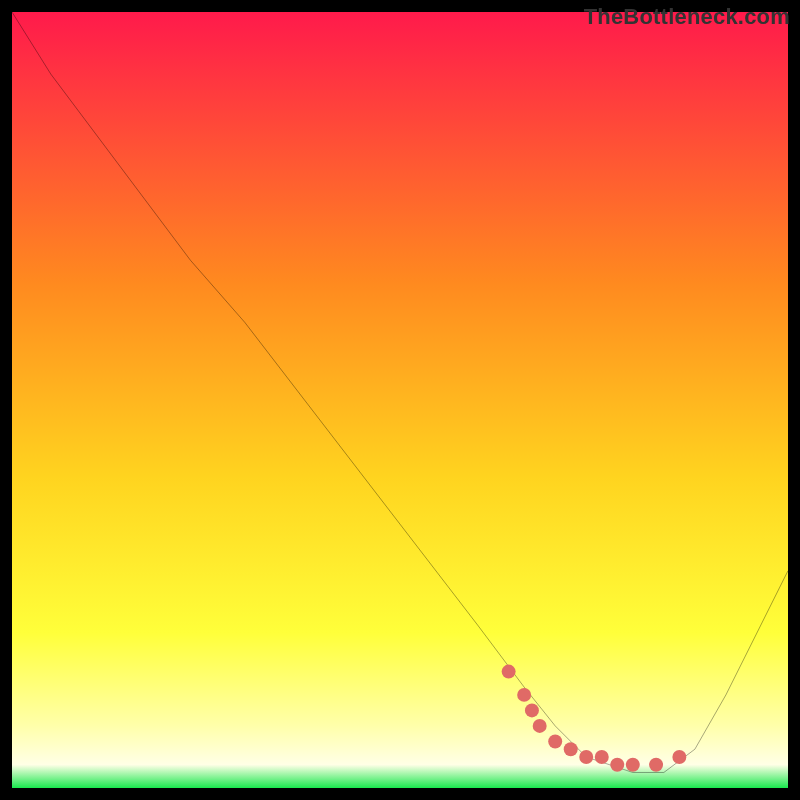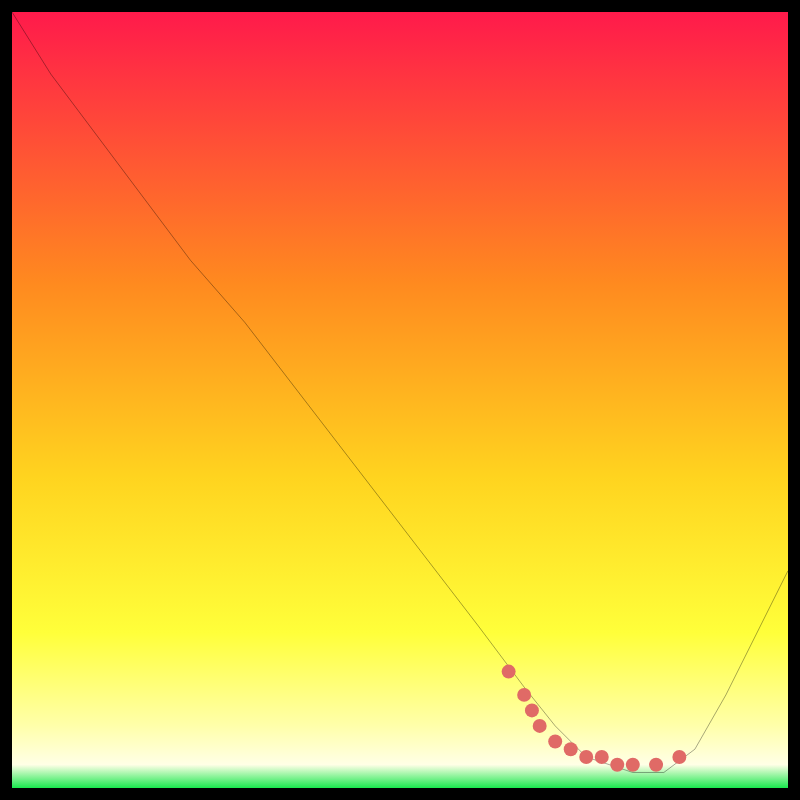--- a/index.html
+++ b/index.html
@@ -31,20 +31,21 @@
     top: 12px;
     width: 776px;
     height: 776px;
   }
 </style>
 </head>
 <body>
 
 <div class="wrap">
 
+  <div class="watermark">TheBottleneck.com</div>
 
   <svg class="plot" viewBox="0 0 100 100" preserveAspectRatio="none">
     <defs>
       <linearGradient id="bg-grad" x1="0" y1="0" x2="0" y2="1">
       <stop offset="0%" stop-color="#ff1a4b"></stop>
           <stop offset="35%" stop-color="#ff8a1f"></stop>
           <stop offset="60%" stop-color="#ffd41f"></stop>
           <stop offset="80%" stop-color="#ffff3a"></stop>
           <stop offset="92%" stop-color="#ffffaa"></stop>
           <stop offset="97%" stop-color="#ffffe6"></stop>

